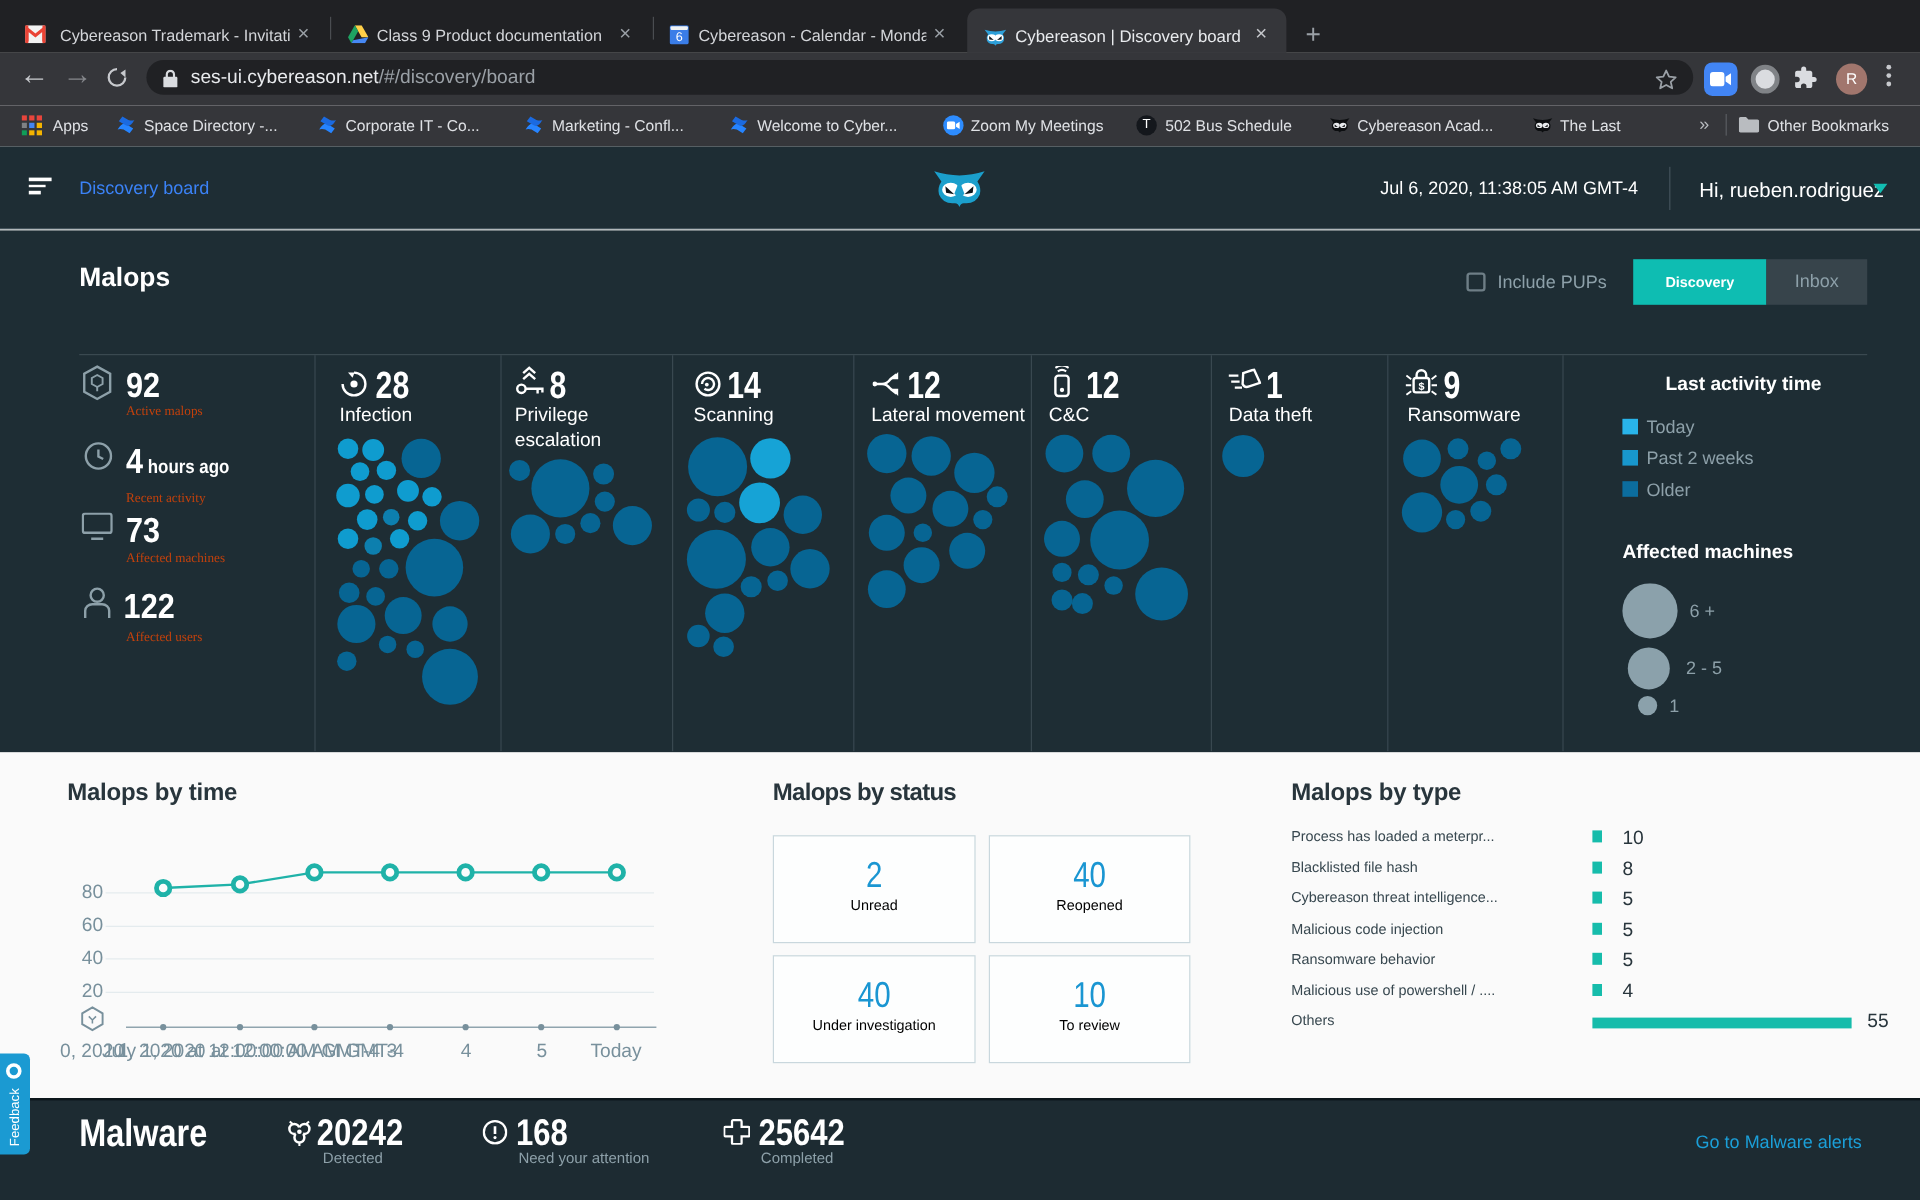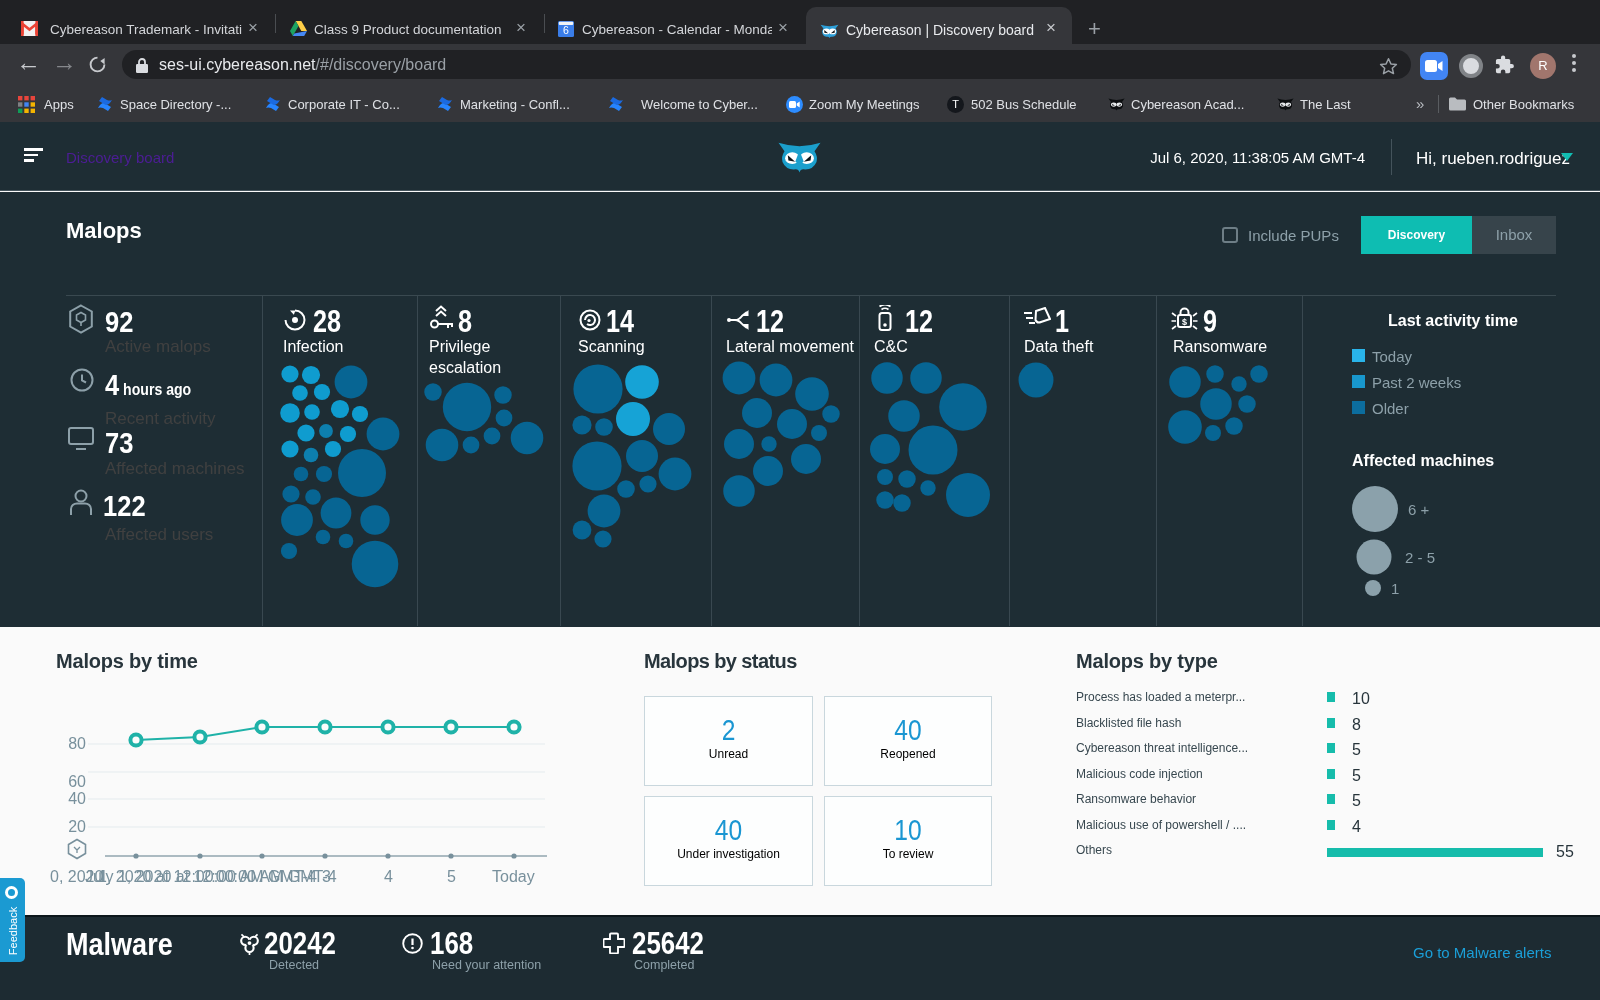--- a/index.html
+++ b/index.html
@@ -21,21 +21,21 @@
   
   #apphdr { position:absolute; left:0; top:122px; width:1600px; height:69px; background:#1e2d34;
     border-bottom:1px solid #45545c; }
   #main { position:absolute; left:0; top:192px; width:1600px; height:435px; background:#1e2d34; }
   #whitezone { position:absolute; left:0; top:627px; width:1600px; height:288px; background:#fafafa; }
   #footer { position:absolute; left:0; top:915px; width:1600px; height:85px; background:#1d2b32; border-top:2px solid #0c161b; }
   .vline { position:absolute; top:296px; width:1px; height:330px; background:#394850; }
   .colnum { font-size:31.5px; font-weight:bold; color:#fff; transform:scale(.8,1); transform-origin:0 0; }
   .collab { font-size:16px; color:#fff; line-height:21px; }
   .statnum { font-size:29px; font-weight:bold; color:#fff; transform:scale(.88,1); transform-origin:0 0; }
-  .statlab { font-size:17px; color:#404040; }
+  .statlab { font-size:11px; color:#c2410c;font-family:Liberation Serif, serif; }
   .leghead { font-size:16px; font-weight:bold; color:#fff; }
   .legtxt { font-size:15px; color:#8da0a9; }
   .card { position:absolute; border:1px solid #c9d7dd; background:#fdfefe; text-align:center; }
   .cardnum { font-size:30px; color:#1a96d2; transform:scale(.82,1); transform-origin:50% 0; }
   .cardlab { font-size:12px; color:#000000; white-space:nowrap; }
   .sechead { font-size:20px; font-weight:bold; color:#28353c; letter-spacing:-0.2px; }
   .typerow { position:absolute; font-size:12px; color:#37474f; }
   .typeval { position:absolute; font-size:16px; color:#28353c; }
   .typesq { position:absolute; width:8px; height:10px; background:#16bcab; }
   .axlab { font-size:16px; color:#78909c; }
@@ -132,21 +132,21 @@
   <div class="abs bmt" style="left:288px;">Corporate IT - Co...</div>
   <svg class="abs" style="left:437px;top:96px" width="16" height="16" viewBox="0 0 16 16">
       <path d="M1 12 Q5 5 9 8 L14 11 L11 15 L6 12 Q3 11 1 12 Z" fill="#2684ff"></path>
       <path d="M15 4 Q11 11 7 8 L2 5 L5 1 L10 4 Q13 5 15 4 Z" fill="#1b6ae0"></path>
     </svg>
   <div class="abs bmt" style="left:460px;">Marketing - Confl...</div>
   <svg class="abs" style="left:608px;top:96px" width="16" height="16" viewBox="0 0 16 16">
       <path d="M1 12 Q5 5 9 8 L14 11 L11 15 L6 12 Q3 11 1 12 Z" fill="#2684ff"></path>
       <path d="M15 4 Q11 11 7 8 L2 5 L5 1 L10 4 Q13 5 15 4 Z" fill="#1b6ae0"></path>
     </svg>
-  <div class="abs bmt" style="left:631px;margin-left:10px;">Welcome to Cyber...</div>
+  <div class="abs bmt" style="left:631px;">Welcome to Cyber...</div>
   <div class="abs" style="left:786px;top:96px;width:17px;height:17px;border-radius:9px;background:#2d8cff;"></div>
   <svg class="abs" style="left:789px;top:101px" width="11" height="7" viewBox="0 0 11 7">
       <rect x="0" y="0" width="7" height="7" rx="1.5" fill="#fff"></rect>
       <path d="M7.7 2.4 L10.7 0.4 V6.6 L7.7 4.6 Z" fill="#fff"></path>
     </svg>
   <div class="abs bmt" style="left:809px;">Zoom My Meetings</div>
   <div class="abs" style="left:947px;top:96px;width:17px;height:17px;border-radius:9px;background:#14171c;color:#fff;font-size:11px;text-align:center;line-height:17px;">T</div>
   <div class="abs bmt" style="left:971px;">502 Bus Schedule</div>
   <svg class="abs" style="left:1108px;top:98px" width="17" height="13" viewBox="0 0 40 30">
       <path d="M1 1 Q20 8 39 1 L33 9 Q37 14 35 20 Q32 27 24 26 Q21 26 20 29 Q19 26 16 26 Q8 27 5 20 Q3 14 7 9 Z" fill="#0c0e10"></path>
@@ -172,21 +172,21 @@
   <div class="abs bmt" style="left:1473px;">Other Bookmarks</div>
 
   <div id="apphdr"></div>
   <div id="main"></div>
   <div id="whitezone"></div>
   <div id="footer"></div>
 
   <div class="abs" style="left:24px;top:148px;width:19px;height:2.6px;background:#fff;"></div>
     <div class="abs" style="left:24px;top:153.5px;width:14px;height:2.6px;background:#fff;"></div>
     <div class="abs" style="left:24px;top:159px;width:10px;height:2.6px;background:#fff;"></div>
-  <div class="abs" style="left:66px;top:149px;font-size:15px;color:#4c1d95;">Discovery board</div>
+  <div class="abs" style="left:66px;top:149px;font-size:15px;color:#3b82f6;">Discovery board</div>
   <svg class="abs" style="left:778px;top:142px" width="43" height="31" viewBox="0 0 43 31">
       <path d="M0.5 0.8 Q21.5 7.5 42.5 0.8 L36.5 9.2 Q40 14.5 38.5 20 Q35 28.2 25.5 27.3 Q22.5 27.1 21.5 30.5 Q20.5 27.1 17.5 27.3 Q8 28.2 4.5 20 Q3 14.5 6.5 9.2 Z" fill="#1b9fcc"></path>
       <ellipse cx="14.3" cy="16.2" rx="7.2" ry="5.9" fill="#fff"></ellipse>
       <ellipse cx="28.7" cy="16.2" rx="7.2" ry="5.9" fill="#fff"></ellipse>
       <path d="M21.5 8.5 L17.3 19.5 L21.5 23.5 L25.7 19.5 Z" fill="#1b9fcc"></path>
       <path d="M9.8 13.2 L17.2 19.8 L10.4 18.6 Z" fill="#0d1419"></path>
       <path d="M33.2 13.2 L25.8 19.8 L32.6 18.6 Z" fill="#0d1419"></path>
     </svg>
   <div class="abs" style="left:1100px;top:149px;width:265px;text-align:right;font-size:15px;color:#fff;">Jul 6, 2020, 11:38:05 AM GMT-4</div>
   <div class="abs" style="left:1391px;top:139px;width:1px;height:36px;background:#44535b;"></div>
@@ -409,21 +409,21 @@
       <circle cx="150" cy="47" r="5.6" fill="#fbfcfc" stroke="#1fb2a8" stroke-width="4"></circle>
       <circle cx="212" cy="37" r="5.6" fill="#fbfcfc" stroke="#1fb2a8" stroke-width="4"></circle>
       <circle cx="275" cy="37" r="5.6" fill="#fbfcfc" stroke="#1fb2a8" stroke-width="4"></circle>
       <circle cx="338" cy="37" r="5.6" fill="#fbfcfc" stroke="#1fb2a8" stroke-width="4"></circle>
       <circle cx="401" cy="37" r="5.6" fill="#fbfcfc" stroke="#1fb2a8" stroke-width="4"></circle>
       <circle cx="464" cy="37" r="5.6" fill="#fbfcfc" stroke="#1fb2a8" stroke-width="4"></circle>
     <path d="M27 149.5 L35.5 154.5 V163.5 L27 168.5 L18.5 163.5 V154.5 Z" fill="none" stroke="#78909c" stroke-width="1.6"></path>
     <path d="M24 157 L27 160 L30 157 M27 160 V163" fill="none" stroke="#78909c" stroke-width="1.3"></path>
   </svg>
   <div class="abs axlab" style="left:66px;top:735px;width:20px;text-align:right;">80</div>
-  <div class="abs axlab" style="left:66px;top:763px;width:20px;text-align:right;margin-top:10px;">60</div>
+  <div class="abs axlab" style="left:66px;top:763px;width:20px;text-align:right;">60</div>
   <div class="abs axlab" style="left:66px;top:790px;width:20px;text-align:right;">40</div>
   <div class="abs axlab" style="left:66px;top:818px;width:20px;text-align:right;">20</div>
   <div class="abs axlab" style="left:50px;top:868px;">0, 2020</div>
   <div class="abs axlab" style="left:85px;top:868px;">July 1, 2020 at 12:00:00 AM GMT-4</div>
   <div class="abs axlab" style="left:98px;top:868px;">1, 2020 at 12:00:00 AM GMT-4</div>
     <div class="abs axlab" style="left:322px;top:868px;">3</div>
   <div class="abs axlab" style="left:384px;top:868px;">4</div>
   <div class="abs axlab" style="left:447px;top:868px;">5</div>
   <div class="abs axlab" style="left:492px;top:868px;">Today</div>
   <div class="abs sechead" style="left:644px;top:650px;letter-spacing:-0.6px;">Malops by status</div>

